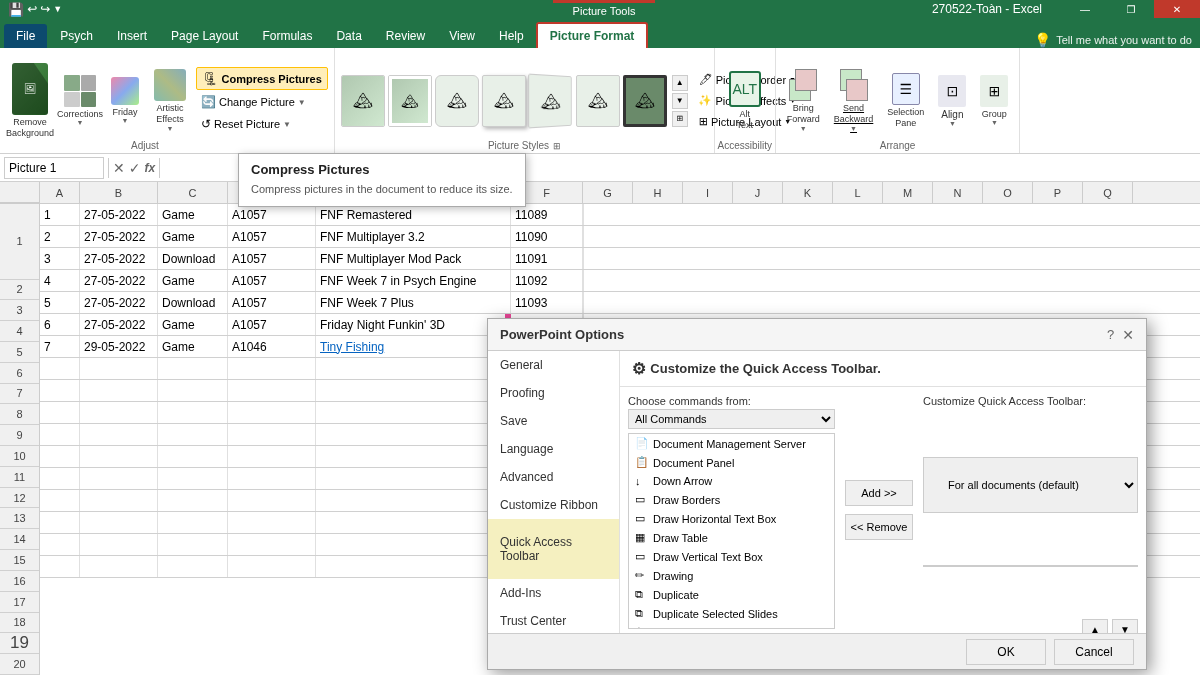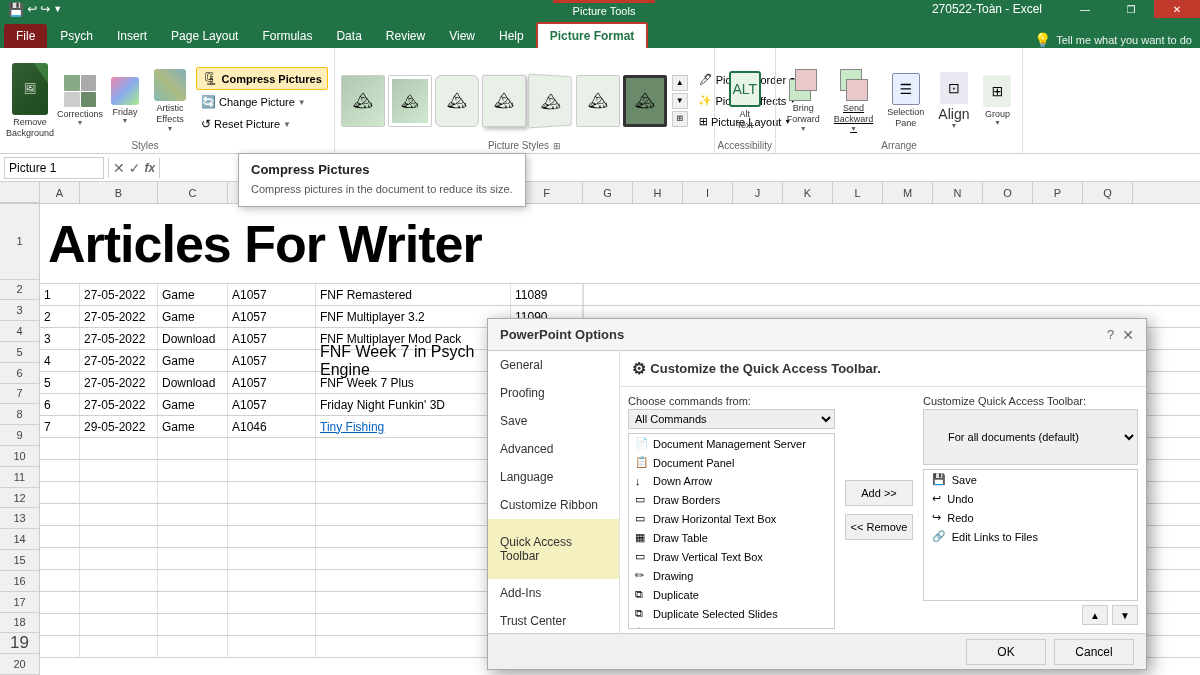--- a/index.html
+++ b/index.html
@@ -29,21 +29,21 @@
       <div style="position:absolute; right:0; display:flex; align-items:center;">
         <span style="color:white; font-size:12px; padding-right:20px;">270522-Toàn  -  Excel</span>
         <div style="width:46px; height:18px; display:flex; align-items:center; justify-content:center; color:white; cursor:pointer; font-size:10px;">—</div>
         <div style="width:46px; height:18px; display:flex; align-items:center; justify-content:center; color:white; cursor:pointer; font-size:10px;">❐</div>
         <div style="width:46px; height:18px; display:flex; align-items:center; justify-content:center; color:white; cursor:pointer; font-size:10px; background:#c0392b;">✕</div>
       </div>
     </div>
   </div>
 
   <div style="height:30px; background:#217346; display:flex; align-items:flex-end; padding-left:4px;">
-    <div style="padding:5px 12px; font-size:12px; color:white; cursor:pointer; background:#7f1d1d; border-radius:3px 3px 0 0; margin-right:1px;">File</div>
+    <div style="padding:5px 12px; font-size:12px; color:white; cursor:pointer; background:#0c4a6e; border-radius:3px 3px 0 0; margin-right:1px;">File</div>
     <div style="padding:5px 12px; font-size:12px; color:white; cursor:pointer;">Psych</div>
     <div style="padding:5px 12px; font-size:12px; color:white; cursor:pointer;">Insert</div>
     <div style="padding:5px 12px; font-size:12px; color:white; cursor:pointer;">Page Layout</div>
     <div style="padding:5px 12px; font-size:12px; color:white; cursor:pointer;">Formulas</div>
     <div style="padding:5px 12px; font-size:12px; color:white; cursor:pointer;">Data</div>
     <div style="padding:5px 12px; font-size:12px; color:white; cursor:pointer;">Review</div>
     <div style="padding:5px 12px; font-size:12px; color:white; cursor:pointer;">View</div>
     <div style="padding:5px 12px; font-size:12px; color:white; cursor:pointer;">Help</div>
     <div style="padding:5px 12px; font-size:12px; color:#217346; background:white; font-weight:600; border:2px solid #c0392b; border-bottom:none; border-radius:3px 3px 0 0; cursor:pointer;">Picture Format</div>
 
@@ -98,21 +98,21 @@
           <span style="font-size:11px;">Change Picture</span>
           <span style="font-size:8px; color:#666;">▼</span>
         </div>
         <div style="display:flex; align-items:center; gap:3px; padding:3px 5px; border-radius:2px; cursor:pointer; font-size:11px; white-space:nowrap;">
           <span style="font-size:12px;">↺</span>
           <span style="font-size:11px;">Reset Picture</span>
           <span style="font-size:8px; color:#666;">▼</span>
         </div>
       </div>
     </div>
-    <div style="position:absolute; bottom:2px; left:0; width:290px; text-align:center; font-size:10px; color:#666;">Styles</div>
+    <div style="position:absolute; bottom:2px; left:0; width:290px; text-align:center; font-size:10px; color:#666;">Adjust</div>
 
     <div style="display:flex; align-items:center; border-right:1px solid #e0e0e0; padding:4px 6px; gap:3px; flex:1; max-width:380px; position:relative;">
       <div style="display:flex; gap:3px; align-items:center; flex:1;">
 
         <div style="width:44px; height:52px; border:1px solid #ccc; border-radius:2px; cursor:pointer; display:flex; flex-direction:column; overflow:hidden; background:#e8f0e8;">
           <div style="flex:1; background:linear-gradient(135deg, #b0c8b0, #d0e8d0); display:flex; align-items:center; justify-content:center;">
               <span style="font-size:16px;">🏔</span>
             </div>
         </div>
         <div style="width:44px; height:52px; border:1px solid #ccc; border-radius:2px; cursor:pointer; display:flex; flex-direction:column; overflow:hidden; background:#e8f0e8;">
@@ -194,21 +194,21 @@
       <div style="display:flex; flex-direction:column; align-items:center; padding:3px 5px; cursor:pointer; border-radius:3px;">
         <div style="width:28px; height:32px; background:#e8f0ff; border:1px solid #88a; border-radius:2px; display:flex; align-items:center; justify-content:center; margin-bottom:2px;">
           <span style="font-size:14px;">☰</span>
         </div>
         <div style="font-size:9px; text-align:center; line-height:1.2; color:#333;">Selection<br>Pane</div>
       </div>
       <div style="display:flex; flex-direction:column; align-items:center; padding:3px 5px; cursor:pointer; border-radius:3px;">
         <div style="width:28px; height:32px; background:#e8e8f0; border-radius:2px; display:flex; align-items:center; justify-content:center; margin-bottom:2px;">
           <span style="font-size:14px;">⊡</span>
         </div>
-        <div style="font-size:14px; text-align:center; color:#333;">Align</div>
+        <div style="font-size:10px; text-align:center; color:#333;">Align</div>
         <div style="font-size:7px; color:#666;">▼</div>
       </div>
       <div style="display:flex; flex-direction:column; align-items:center; padding:3px 5px; cursor:pointer; border-radius:3px;">
         <div style="width:28px; height:32px; background:#e8f0e8; border-radius:2px; display:flex; align-items:center; justify-content:center; margin-bottom:2px;">
           <span style="font-size:14px;">⊞</span>
         </div>
         <div style="font-size:9px; text-align:center; color:#333;">Group</div>
         <div style="font-size:7px; color:#666;">▼</div>
       </div>
       <div style="position:absolute; bottom:2px; left:0; right:0; text-align:center; font-size:10px; color:#666;">Arrange</div>
@@ -276,26 +276,20 @@
         <div style="height:22px; display:flex; align-items:center; justify-content:center; font-size:11px; color:#444; border-bottom:1px solid #d0d0d0; cursor:pointer;">15</div>
         <div style="height:22px; display:flex; align-items:center; justify-content:center; font-size:11px; color:#444; border-bottom:1px solid #d0d0d0; cursor:pointer;">16</div>
         <div style="height:22px; display:flex; align-items:center; justify-content:center; font-size:11px; color:#444; border-bottom:1px solid #d0d0d0; cursor:pointer;">17</div>
         <div style="height:22px; display:flex; align-items:center; justify-content:center; font-size:11px; color:#444; border-bottom:1px solid #d0d0d0; cursor:pointer;">18</div>
         <div style="height:22px; display:flex; align-items:center; justify-content:center; font-size:17px; color:#444; border-bottom:1px solid #d0d0d0; cursor:pointer;">19</div>
         <div style="height:22px; display:flex; align-items:center; justify-content:center; font-size:11px; color:#444; border-bottom:1px solid #d0d0d0; cursor:pointer;">20</div>
       </div>
 
       <div style="flex:1; overflow:hidden; position:relative;">
 
-        <div style="display:flex; height:80px; border-bottom:1px solid #d0d0d0; align-items:center;">
-          <div style="min-width:560px; padding:0 8px; display:flex; align-items:center;">
-            <span style="font-size:52px; font-weight:900; color:#000; letter-spacing:-1px;">Articles For Writer</span>
-          </div>
-          <div style="flex:1; border-left:1px solid #e0e0e0;"></div>
-        </div>
 
 
         <div id="data-rows-container">
             <div style="display: flex; height: 22px; border-bottom: 1px solid rgb(208, 208, 208); background: white;">
     <div style="width:40px; min-width:40px; border-right:1px solid #e0e0e0; padding:0 4px; display:flex; align-items:center; font-size:12px;">1</div>
     <div style="width:78px; min-width:78px; border-right:1px solid #e0e0e0; padding:0 4px; display:flex; align-items:center; font-size:12px;">27-05-2022</div>
     <div style="width:70px; min-width:70px; border-right:1px solid #e0e0e0; padding:0 4px; display:flex; align-items:center; font-size:12px;">Game</div>
     <div style="width:88px; min-width:88px; border-right:1px solid #e0e0e0; padding:0 4px; display:flex; align-items:center; font-size:12px;">A1057</div>
     <div style="width:195px; min-width:195px; border-right:1px solid #e0e0e0; padding:0 4px; display:flex; align-items:center; font-size:12px; ">FNF Remastered</div>
     <div style="width:72px; min-width:72px; border-right:1px solid #e0e0e0; padding:0 4px; display:flex; align-items:center; font-size:12px;">11089</div>
@@ -317,21 +311,21 @@
     <div style="width:88px; min-width:88px; border-right:1px solid #e0e0e0; padding:0 4px; display:flex; align-items:center; font-size:12px;">A1057</div>
     <div style="width:195px; min-width:195px; border-right:1px solid #e0e0e0; padding:0 4px; display:flex; align-items:center; font-size:12px; ">FNF Multiplayer Mod Pack</div>
     <div style="width:72px; min-width:72px; border-right:1px solid #e0e0e0; padding:0 4px; display:flex; align-items:center; font-size:12px;">11091</div>
     <div style="flex:1; border-left:1px solid #e0e0e0;"></div>
   </div>
             <div style="display: flex; height: 22px; border-bottom: 1px solid rgb(208, 208, 208); background: white;">
     <div style="width:40px; min-width:40px; border-right:1px solid #e0e0e0; padding:0 4px; display:flex; align-items:center; font-size:12px;">4</div>
     <div style="width:78px; min-width:78px; border-right:1px solid #e0e0e0; padding:0 4px; display:flex; align-items:center; font-size:12px;">27-05-2022</div>
     <div style="width:70px; min-width:70px; border-right:1px solid #e0e0e0; padding:0 4px; display:flex; align-items:center; font-size:12px;">Game</div>
     <div style="width:88px; min-width:88px; border-right:1px solid #e0e0e0; padding:0 4px; display:flex; align-items:center; font-size:12px;">A1057</div>
-    <div style="width:195px; min-width:195px; border-right:1px solid #e0e0e0; padding:0 4px; display:flex; align-items:center; font-size:16px; ">FNF Week 7 in Psych Engine</div>
+    <div style="width:195px; min-width:195px; border-right:1px solid #e0e0e0; padding:0 4px; display:flex; align-items:center; font-size:12px; ">FNF Week 7 in Psych Engine</div>
     <div style="width:72px; min-width:72px; border-right:1px solid #e0e0e0; padding:0 4px; display:flex; align-items:center; font-size:12px;">11092</div>
     <div style="flex:1; border-left:1px solid #e0e0e0;"></div>
   </div>
             <div style="display: flex; height: 22px; border-bottom: 1px solid rgb(208, 208, 208); background: white;">
     <div style="width:40px; min-width:40px; border-right:1px solid #e0e0e0; padding:0 4px; display:flex; align-items:center; font-size:12px;">5</div>
     <div style="width:78px; min-width:78px; border-right:1px solid #e0e0e0; padding:0 4px; display:flex; align-items:center; font-size:12px;">27-05-2022</div>
     <div style="width:70px; min-width:70px; border-right:1px solid #e0e0e0; padding:0 4px; display:flex; align-items:center; font-size:12px;">Download</div>
     <div style="width:88px; min-width:88px; border-right:1px solid #e0e0e0; padding:0 4px; display:flex; align-items:center; font-size:12px;">A1057</div>
     <div style="width:195px; min-width:195px; border-right:1px solid #e0e0e0; padding:0 4px; display:flex; align-items:center; font-size:12px; ">FNF Week 7 Plus</div>
     <div style="width:72px; min-width:72px; border-right:1px solid #e0e0e0; padding:0 4px; display:flex; align-items:center; font-size:12px;">11093</div>
@@ -462,22 +456,22 @@
         <span style="cursor:pointer; font-size:14px; color:#666;">✕</span>
       </div>
     </div>
 
     <div style="display:flex; flex:1; overflow:hidden;">
 
       <div style="width:132px; background:white; border-right:1px solid #e0e0e0; display:flex; flex-direction:column; flex-shrink:0; overflow-y:auto;">
         <div style="padding:7px 12px; font-size:12px; cursor:pointer; color:#333;">General</div>
         <div style="padding:7px 12px; font-size:12px; cursor:pointer; color:#333;">Proofing</div>
         <div style="padding:7px 12px; font-size:12px; cursor:pointer; color:#333;">Save</div>
+        <div style="padding:7px 12px; font-size:12px; cursor:pointer; color:#333;">Language</div>
         <div style="padding:7px 12px; font-size:12px; cursor:pointer; color:#333;">Advanced</div>
-        <div style="padding:7px 12px; font-size:12px; cursor:pointer; color:#333;">Language</div>
         <div style="padding:7px 12px; font-size:12px; cursor:pointer; color:#333;">Customize Ribbon</div>
         <div style="padding:16px 12px; font-size:12px; cursor:pointer; color:#333; background:#f5f0c0; font-weight:500;">Quick Access Toolbar</div>
         <div style="padding:7px 12px; font-size:12px; cursor:pointer; color:#333;">Add-Ins</div>
         <div style="padding:7px 12px; font-size:12px; cursor:pointer; color:#333;">Trust Center</div>
       </div>
 
       <div style="flex:1; display:flex; flex-direction:column; overflow:hidden;">
 
         <div style="padding:8px 12px; font-size:13px; font-weight:600; color:#333; border-bottom:1px solid #e0e0e0; display:flex; align-items:center; gap:4px; flex-shrink:0;">
           <span style="font-size:16px;">⚙</span>
@@ -505,21 +499,21 @@
               <div style="padding:3px 6px; cursor:pointer; display:flex; align-items:center; gap:4px;"><span style="font-size:10px; width:14px;">⏱</span>Duration</div>
 
             </div>
           </div>
 
           <div style="width:80px; display:flex; flex-direction:column; align-items:center; justify-content:center; gap:8px; flex-shrink:0;">
             <button style="width:68px; height:26px; border:1px solid #ccc; background:#f0f0f0; font-size:11px; cursor:pointer; font-family:'Segoe UI',Arial,sans-serif;">Add &gt;&gt;</button>
             <button style="width:68px; height:26px; border:1px solid #ccc; background:#f0f0f0; font-size:11px; cursor:pointer; font-family:'Segoe UI',Arial,sans-serif;">&lt;&lt; Remove</button>
           </div>
 
-          <div style="flex:1; display:flex; flex-direction:column; min-width:0;">
+          <div style="flex:1; display:flex; flex-direction:column; min-width:0;gap:48px;">
             <div style="font-size:11px; color:#333; padding:4px 4px 2px; font-weight:500;">Customize Quick Access Toolbar:</div>
             <select style="margin:0 4px 4px; padding:20px; font-size:11px; border:1px solid #ccc; font-family:'Segoe UI',Arial,sans-serif;">
               <option>For all documents (default)</option>
             </select>
             <div style="flex:1; border:1px solid #ccc; margin:0 4px; overflow-y:auto; font-size:11px; min-height:0;">
               <div style="padding:3px 8px; cursor:pointer; display:flex; align-items:center; gap:6px;"><span>💾</span>Save</div>
               <div style="padding:3px 8px; cursor:pointer; display:flex; align-items:center; gap:6px;"><span>↩</span>Undo</div>
               <div style="padding:3px 8px; cursor:pointer; display:flex; align-items:center; gap:6px;"><span>↪</span>Redo</div>
               <div style="padding:3px 8px; cursor:pointer; display:flex; align-items:center; gap:6px;"><span>🔗</span>Edit Links to Files</div>
             </div>

